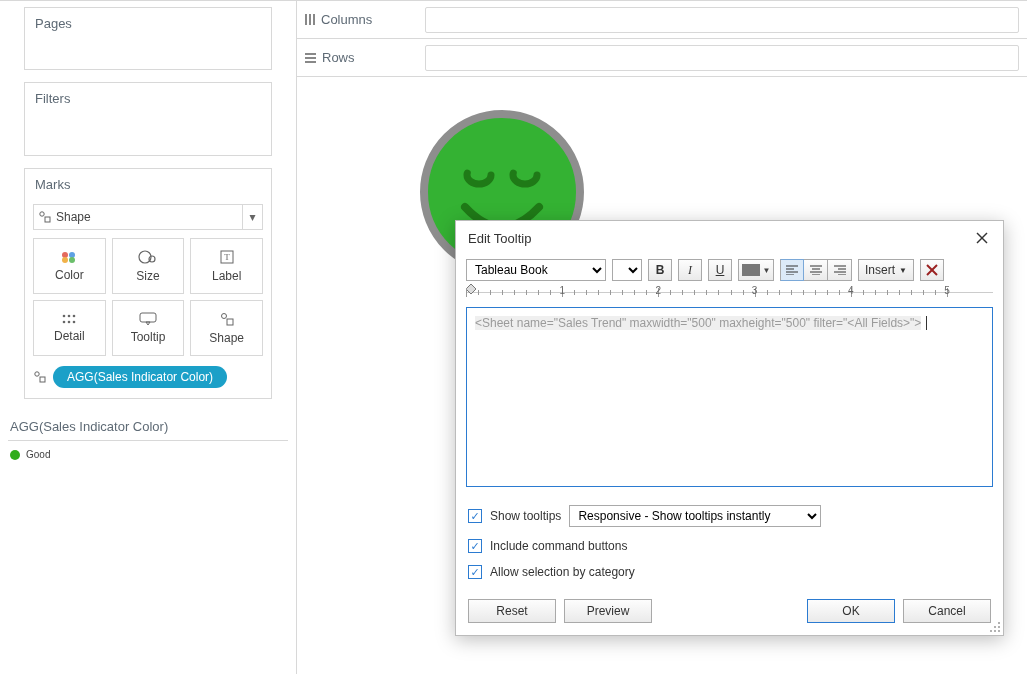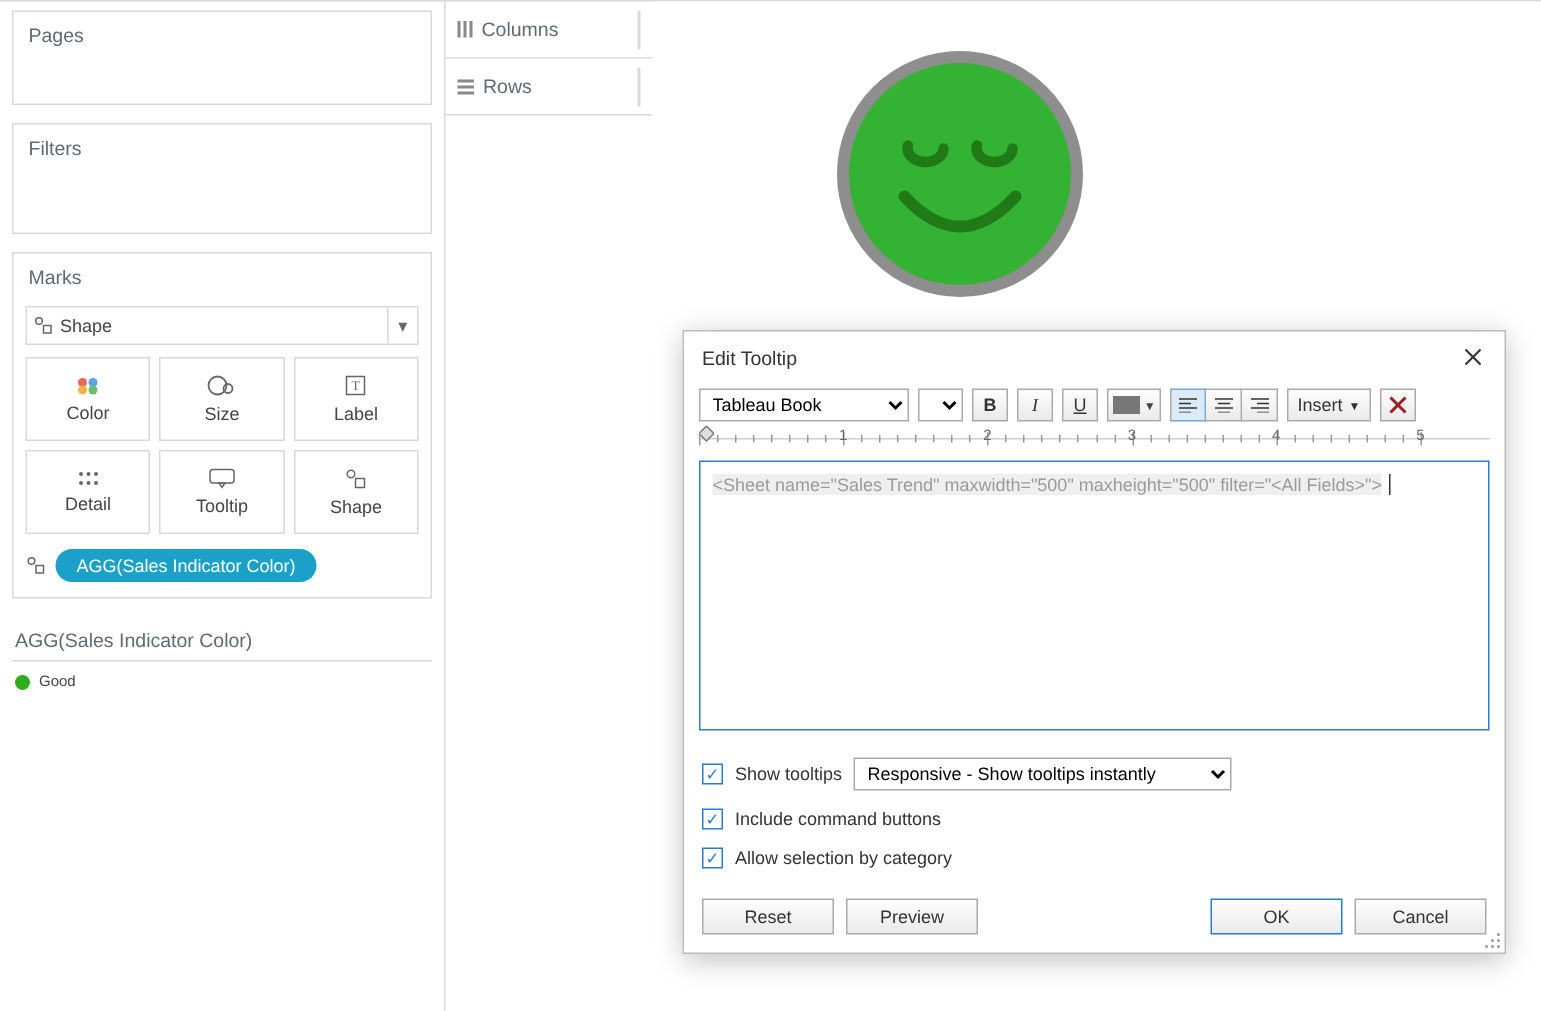--- a/index.html
+++ b/index.html
@@ -8,21 +8,21 @@
     font-family: "Segoe UI", Tahoma, Arial, sans-serif;
     font-size: 12px;
     color: #444;
     background: #fff;
     width: 1027px; height: 674px;
     overflow: hidden;
   }
   .root { display:flex; width:1027px; height:674px; border-top:1px solid #d8d8d8; }
   .sidebar { width:297px; border-right:1px solid #d8d8d8; display:flex; flex-direction:column; }
   .card {
-    border:1px solid #d8d8d8; margin:6px 8px; background:#fff;
+    border:1px solid #d8d8d8; margin:6px 24px; background:#fff;
   }
   .card-title { padding:8px 10px; color:#5e6a75; font-size:13px; }
   .pages-card { height:63px; }
   .filters-card { height:74px; }
   .marks-card { padding-bottom:8px; }
   .shape-dd {
     display:flex; align-items:center; margin:4px 8px 8px 8px;
     border:1px solid #d8d8d8; height:26px;
   }
   .shape-dd .icon { width:22px; display:flex; align-items:center; justify-content:center; }
@@ -45,21 +45,21 @@
   .pill {
     background:#1ba0c8; color:#fff; border-radius:12px;
     padding:4px 14px; font-size:12px;
   }
   .legend-card { margin:8px; }
   .legend-title { padding:6px 0 6px 2px; color:#5e6a75; font-size:13px; }
   .legend-sep { border-top:1px solid #d8d8d8; margin:0 0 6px 0; }
   .legend-item { display:flex; align-items:center; gap:6px; padding:2px 2px; font-size:10px; color:#444; }
   .legend-dot { width:10px; height:10px; border-radius:50%; background:#2fac1a; }
 
-  .main { position:relative; flex:1; display:flex; flex-direction:row; }
+  .main { position:relative; flex:1; display:flex; flex-direction:column; }
   .shelves { }
   .shelf {
     display:flex; align-items:center;
     border-bottom:1px solid #d8d8d8;
     padding:4px 8px; height:38px;
   }
   .shelf .shelf-label {
     width:120px; font-size:13px; color:#5e6a75;
     display:flex; align-items:center; gap:6px;
   }

